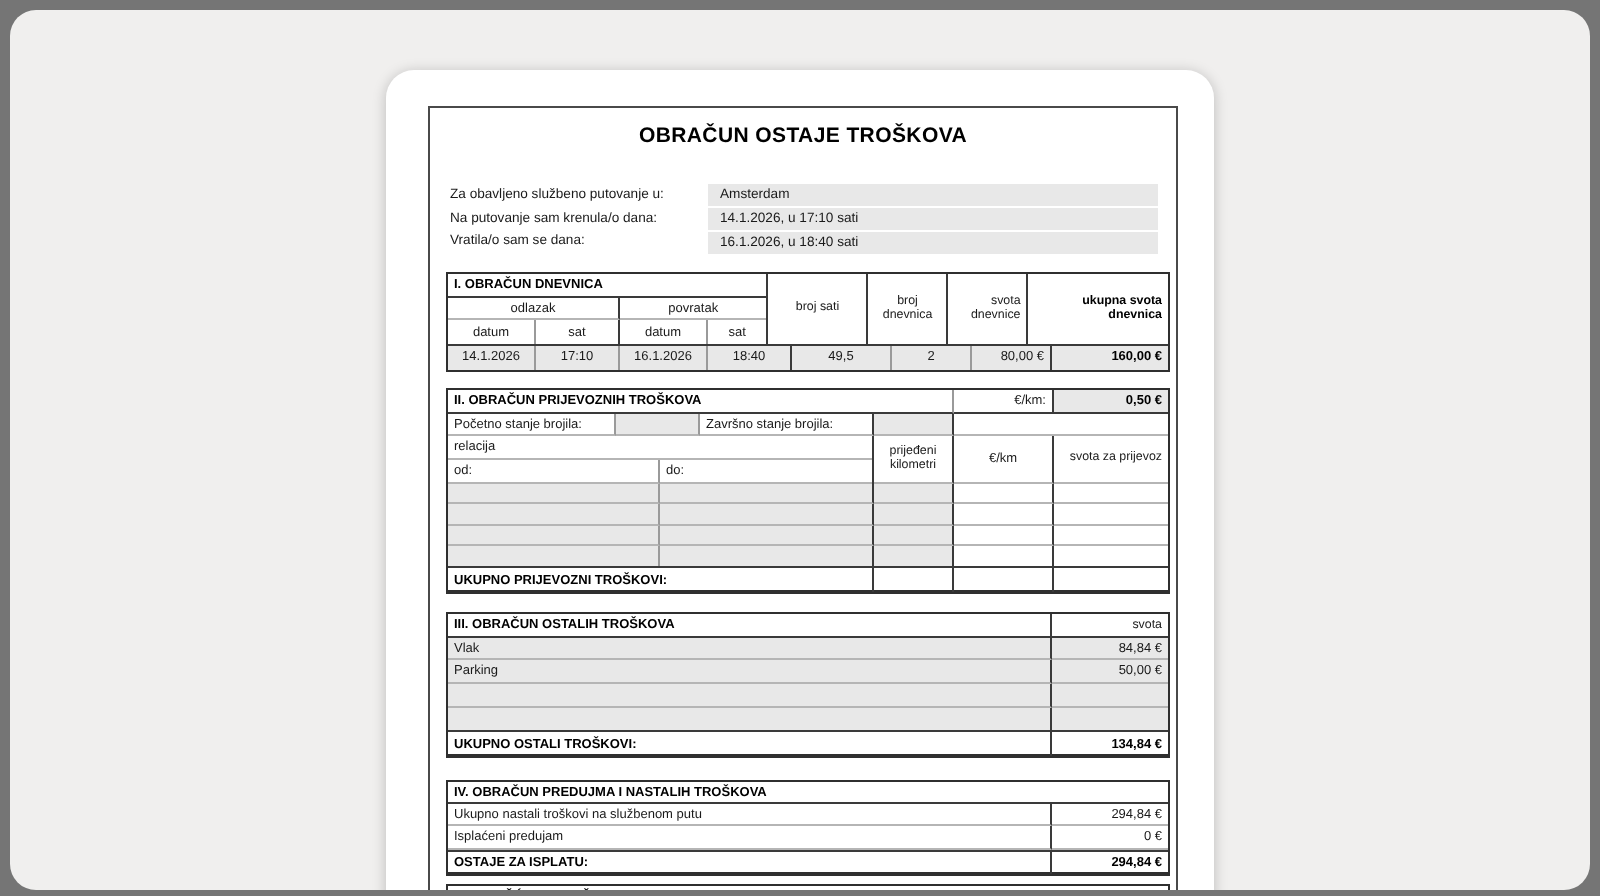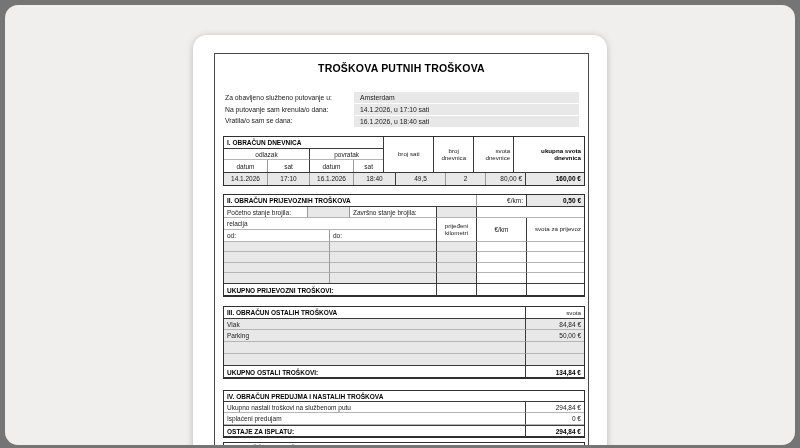--- a/index.html
+++ b/index.html
@@ -40,21 +40,21 @@
   .small { font-size:6.2px; }
 </style>
 </head>
 <body>
 
 <div class="frame">
 <div class="bg">
 <div class="card">
 <div class="doc">
 
-  <div class="title">TROŠKOVA PUTNIH TROŠKOVA</div>
+  <div class="title">OBRAČUN OSTAJE TROŠKOVA</div>
 
   <div class="info">
     <div class="info-row">
       <div class="ilabel">Za obavljeno službeno putovanje u:</div>
       <div class="ifield">Amsterdam</div>
     </div>
     <div class="info-row">
       <div class="ilabel">Na putovanje sam krenula/o dana:</div>
       <div class="ifield">14.1.2026, u 17:10 sati</div>
     </div>

